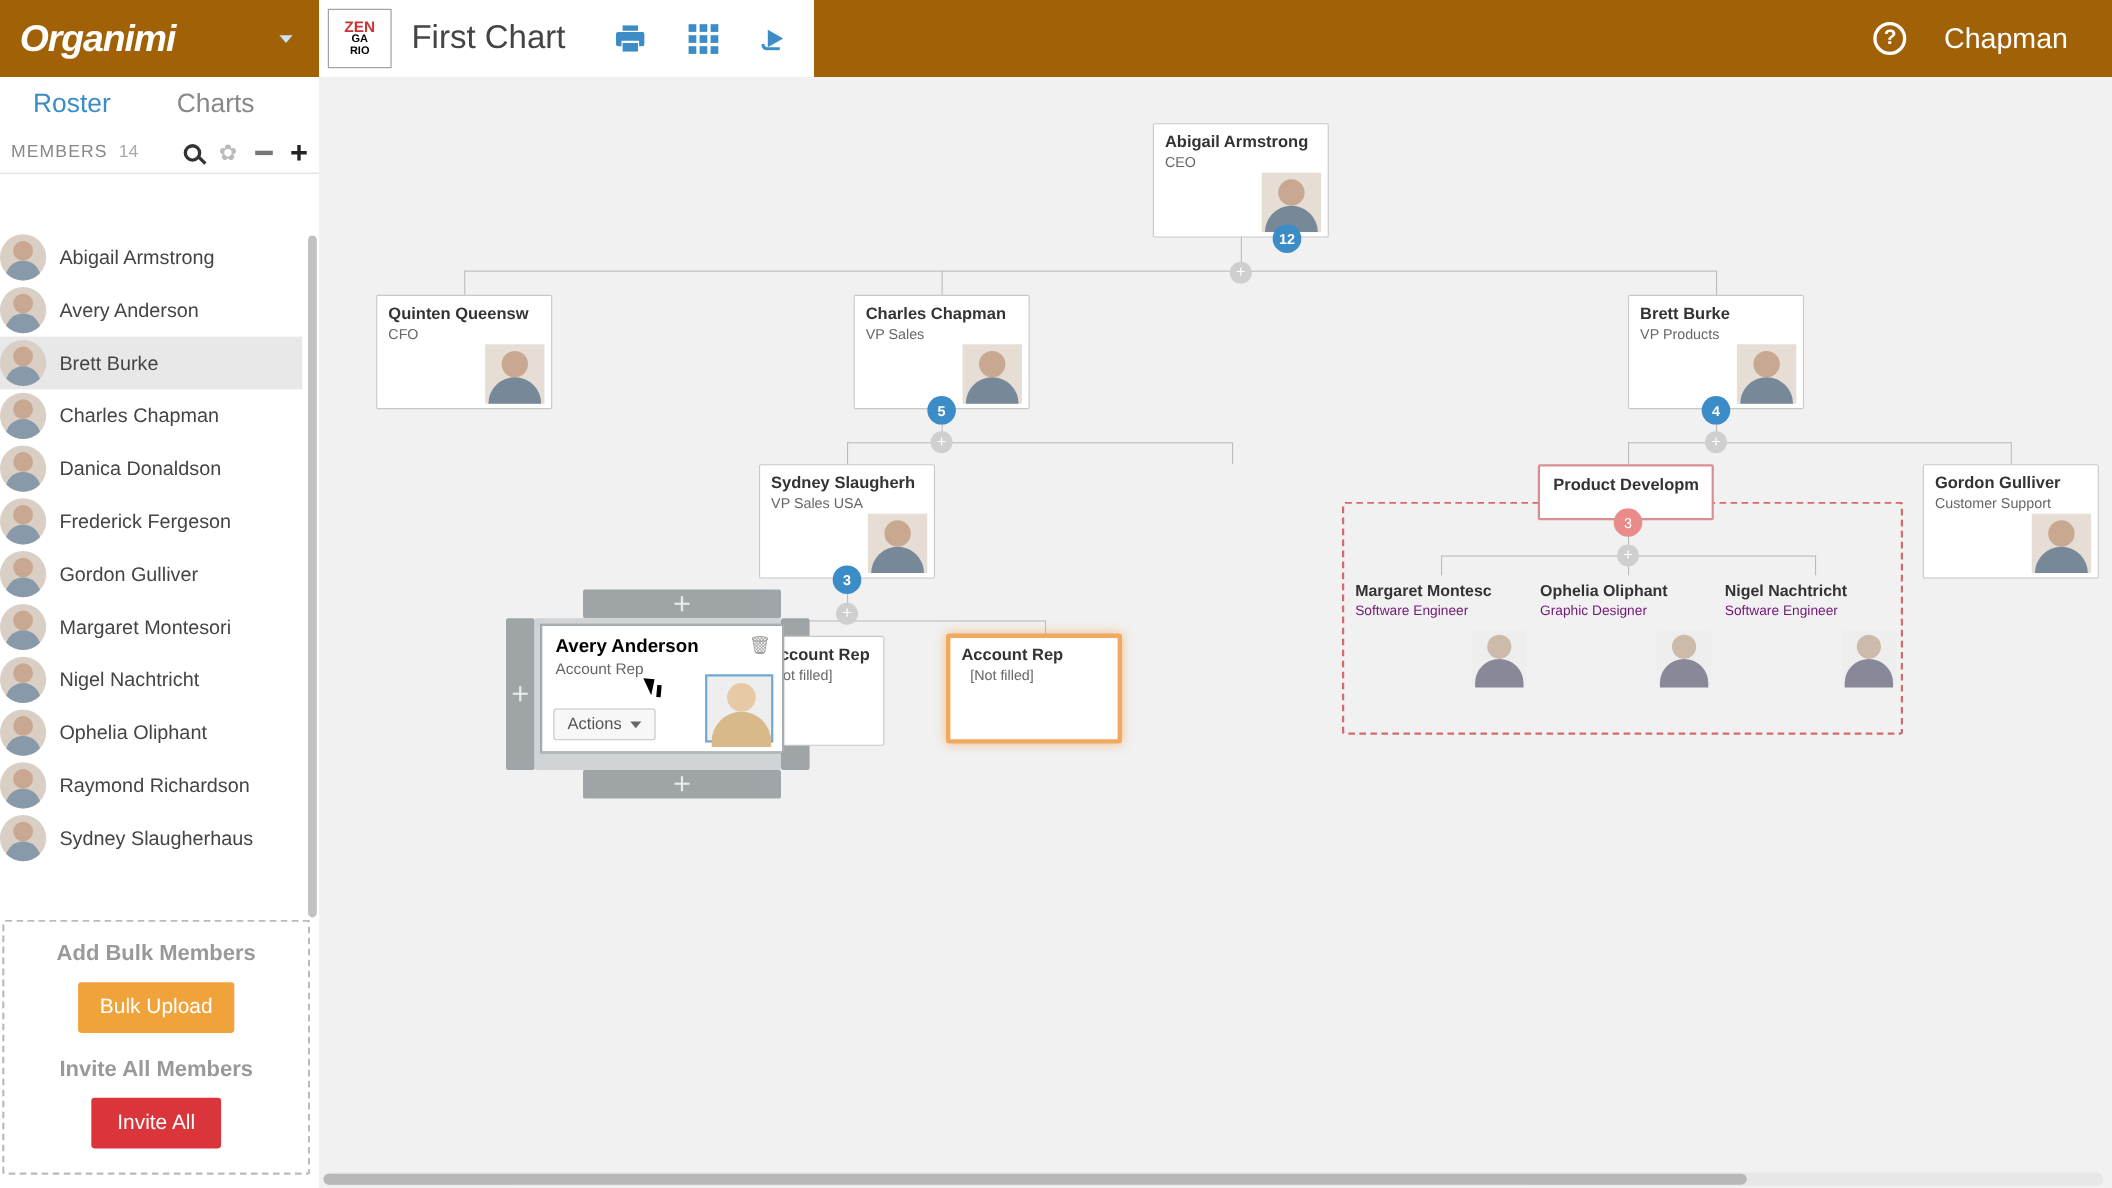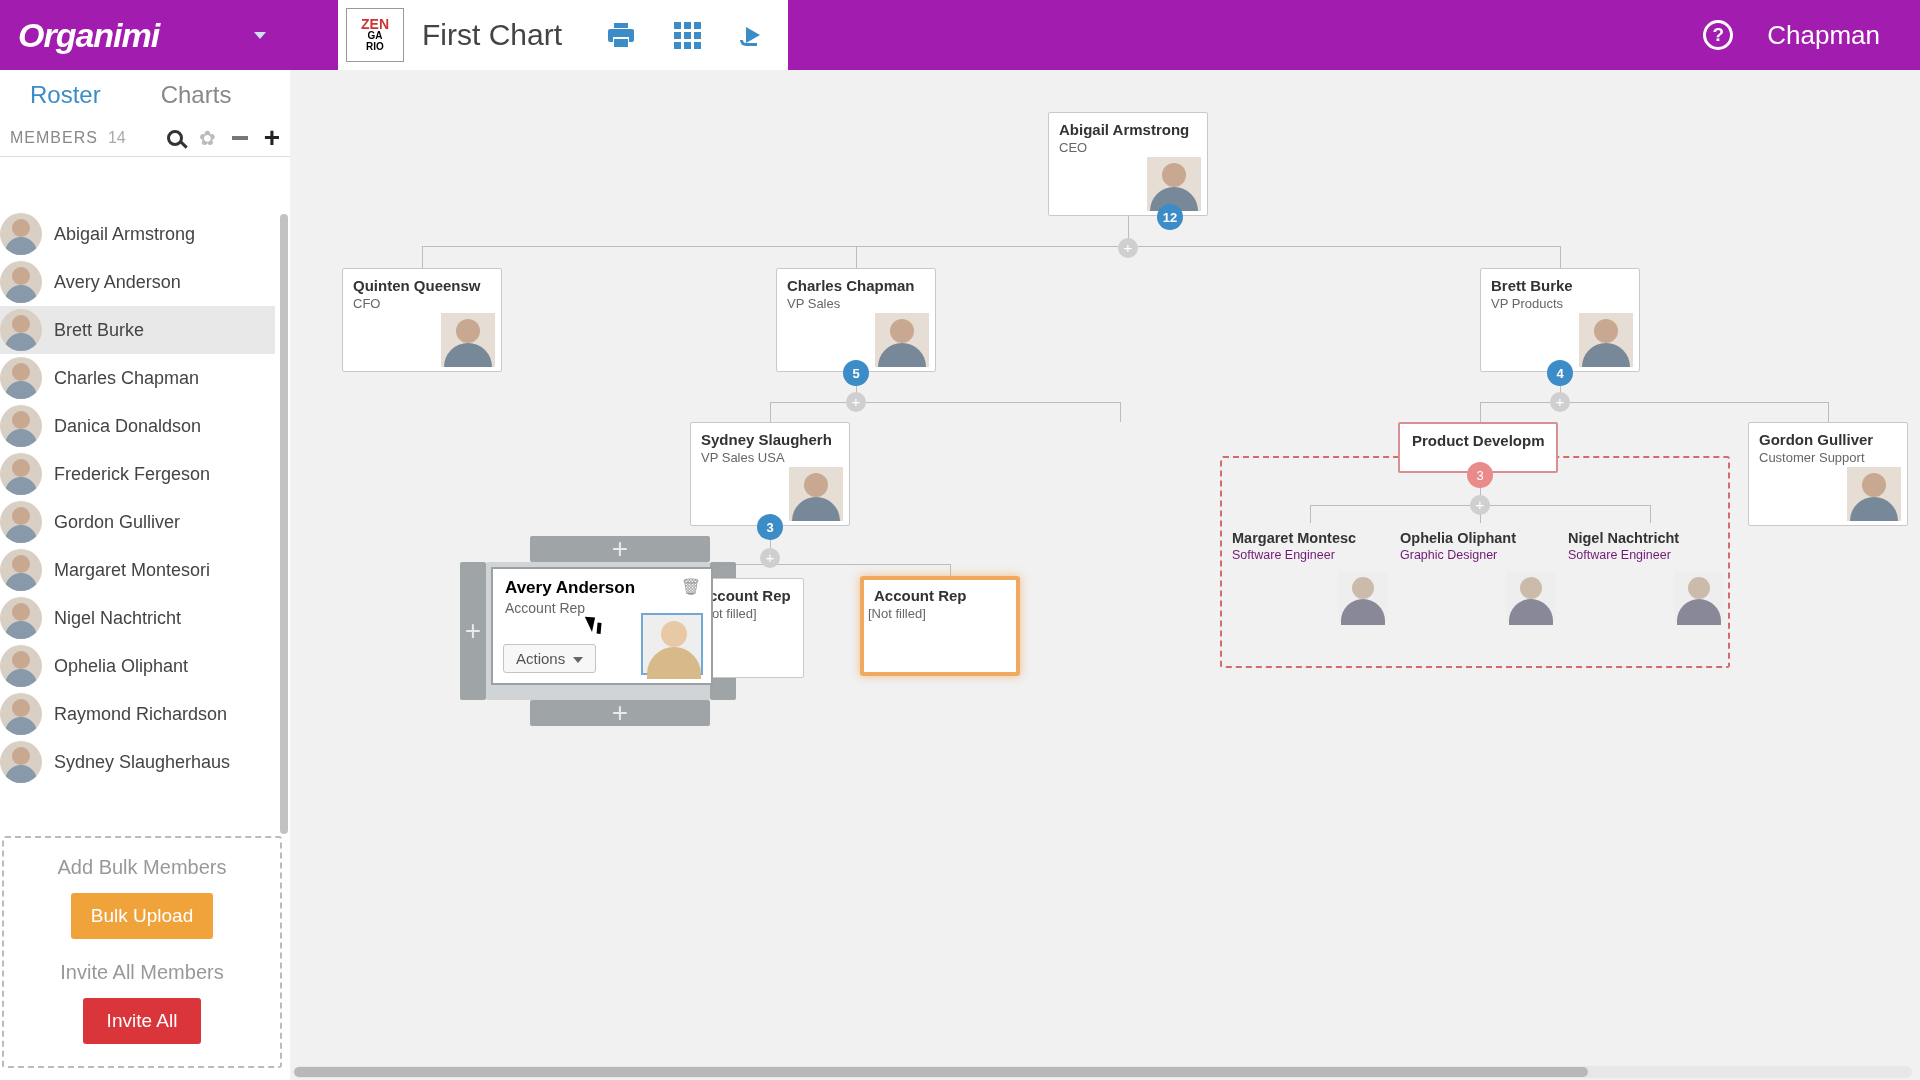--- a/index.html
+++ b/index.html
@@ -1,19 +1,19 @@
 <!DOCTYPE html>
 <html><head>
 <meta charset="utf-8">
 <style>
   * { box-sizing: border-box; margin:0; padding:0; font-family: "Helvetica Neue", Arial, sans-serif; }
   html,body { width:1920px; height:1080px; background:#f1f1f1; overflow:hidden; }
 
   
-  .topbar { display:flex; align-items:stretch; height:70px; background:#a21caf; color:#fff;gap:48px; }
+  .topbar { display:flex; align-items:stretch; height:70px; background:#a16207; color:#fff; }
   .brand-box { width:290px; display:flex; align-items:center; padding:0 18px; justify-content:space-between;}
   .brand-logo { font-size:34px; font-weight:700; letter-spacing:-1px; font-style:italic;}
   .brand-drop { width:0; height:0; border-left:6px solid transparent; border-right:6px solid transparent; border-top:7px solid #cde2f0; margin-right:6px;}
   .title-section { background:#fff; color:#333; display:flex; align-items:center; padding:0 22px 0 8px; min-width:450px;}
   .zen-box { width:58px; height:54px; border:1px solid #999; margin-right:18px; display:flex; flex-direction:column; align-items:center; justify-content:center; font-size:10px; line-height:11px; font-weight:700; color:#000;}
   .zen-box .r1{ color:#c33; font-size:14px;}
   .chart-title { font-size:30px; color:#444; flex:1;}
   .title-tools { display:flex; gap:40px; align-items:center; padding-left:30px;}
   .tool-icon { width:26px; height:26px; color:#3b8cc7; display:flex; align-items:center; justify-content:center;}
   .grid-ic { display:grid; grid-template-columns:repeat(3,7px); grid-template-rows:repeat(3,7px); gap:3px;}
@@ -41,21 +41,21 @@
 
   .roster { position:absolute; top:140px; left:0; width:275px; bottom:260px; overflow:hidden; }
   .roster-row { display:flex; align-items:center; height:48px; padding-left:0; }
   .roster-row.sel { background:#e8e8e8;}
   .avatar-sm { width:42px; height:42px; border-radius:50%; background:#d9cfc5; margin-right:12px; overflow:hidden; position:relative; flex:0 0 42px;}
   .avatar-sm:before{  content:""; position:absolute; width:18px; height:18px; border-radius:50%; background:#c8a890; left:12px; top:6px;}
   .avatar-sm:after{  content:""; position:absolute; width:32px; height:20px; border-radius:16px 16px 0 0; background:#8899aa; left:5px; top:24px;}
   .roster-name { font-size:18px; color:#444;}
 
   .bulk-box { position:absolute; bottom:12px; left:2px; width:280px; border:2px dashed #bbb; border-radius:3px; padding:18px 10px 22px; text-align:center; background:#fff;}
-  .bulk-title { font-size:20px; color:#999; font-weight:400; margin-bottom:14px;}
+  .bulk-title { font-size:20px; color:#999; font-weight:700; margin-bottom:14px;}
   .btn-orange { display:inline-block; background:#f1a33b; color:#fff; font-size:19px; padding:12px 20px; border-radius:3px; font-weight:500;}
   .btn-red { display:inline-block; background:#d9353a; color:#fff; font-size:19px; padding:12px 24px; border-radius:3px; font-weight:500;}
   .gap { height:22px;}
 
   
   .canvas { position:absolute; left:290px; right:0; top:70px; bottom:14px; background:#f1f1f1; }
 
   .node { position:absolute; width:160px; height:104px; background:#fff; border:1px solid #c8c8c8; border-radius:2px;  }
   .node .nm { font-size:15px; font-weight:700; color:#333; padding:8px 10px 0 10px; white-space:nowrap; overflow:hidden;}
   .node .rl { font-size:13px; color:#666; padding:2px 10px 0 10px;}
@@ -83,21 +83,21 @@
   .actions-btn:after{ content:""; display:inline-block; margin-left:8px; border-left:5px solid transparent; border-right:5px solid transparent; border-top:6px solid #666; vertical-align:middle;}
   .av-lg { position:absolute; right:8px; bottom:8px; width:62px; height:62px; border:2px solid #6fa9d4; background:#eee;}
   .av-lg:before{content:""; position:absolute; width:26px; height:26px; border-radius:50%; background:#e7caa5; left:18px; top:6px;}
   .av-lg:after{content:""; position:absolute; width:54px; height:32px; border-radius:27px 27px 0 0; background:#d7b98a; left:4px; top:32px;}
 
   .cursor-arrow { position:absolute; width:0; height:0; border-left:9px solid #000; border-top:5px solid transparent; border-bottom:12px solid transparent; transform:rotate(-25deg); z-index:60;}
   .cursor-arrow:after{content:""; position:absolute; width:4px; height:11px; background:#000; left:-3px; top:6px; transform:rotate(30deg);}
 
   .highlight-node { position:absolute; width:160px; height:100px; background:#fff; border:4px solid #f1a960; border-radius:3px; box-shadow:0 0 10px rgba(241,169,96,.7);}
   .highlight-node .nm{ font-size:15px; font-weight:700; padding:7px 10px 0; color:#333;}
-  .highlight-node .rl{ font-size:13px; color:#666; padding:2px 4px 0;}
+  .highlight-node .rl{ font-size:13px; color:#666; padding:2px 18px 0;}
 
   
   .group-box { position:absolute; border:2px dashed #d26b6b; border-radius:3px;}
   .group-title { position:absolute; border:2px solid #d98f8f; background:#fff; border-radius:2px; padding:8px 12px 22px; }
   .group-title .nm { font-size:15px; font-weight:700; color:#333; white-space:nowrap; overflow:hidden;}
   .group-badge { position:absolute; width:26px; height:26px; border-radius:50%; background:#e98b8b; color:#fff; font-size:13px; display:flex; align-items:center; justify-content:center;}
 
   
   .subnode { position:absolute; width:158px; height:92px; }
   .subnode .nm{ font-size:14.5px; font-weight:700; color:#333; white-space:nowrap; overflow:hidden;}

